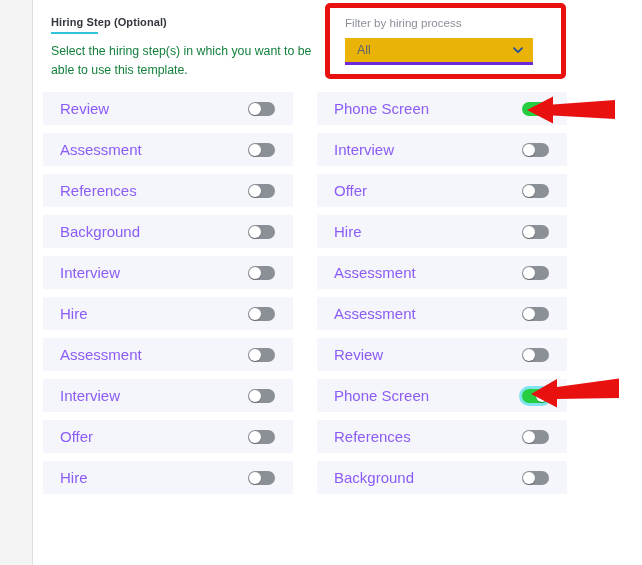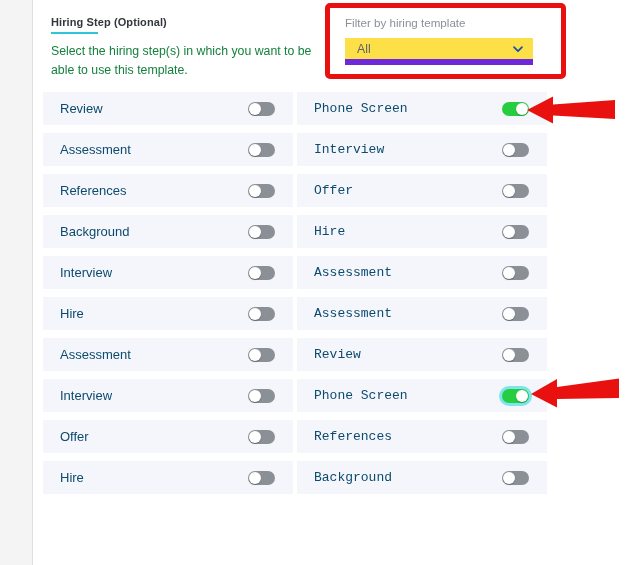--- a/index.html
+++ b/index.html
@@ -94,22 +94,22 @@
     font-size: 11.6px;
     color: #8a8f98;
     line-height: 14px;
     margin-bottom: 8px;
     display: block;
   }
   .filter-select {
     position: relative;
     width: 188px;
     height: 27px;
-    background: #fde047;
-    border-bottom: 6px solid #6d28d9;
+    background: #eab308;
+    border-bottom: 3px solid #6d28d9;
     box-sizing: border-box;
     display: flex;
     align-items: center;
     padding: 0 8px 0 12px;
     cursor: pointer;
   }
   .filter-value {
     font-size: 12.3px;
     color: #5f636b;
     flex: 1;
@@ -126,37 +126,37 @@
     left: 43px;
     top: 92px;
     width: 515px;
   }
   .col {
     position: absolute;
     top: 0;
     width: 250px;
   }
   .col-left  { left: 0; }
-  .col-right { left: 254px; font-family: Liberation Mono, monospace; }
+  .col-right { left: 274px; }
 
   .step-row {
     position: relative;
     height: 33px;
     margin-bottom: 8px;
     background: #f5f6fb;
     display: flex;
     align-items: center;
     padding: 0 18px 0 17px;
     box-sizing: border-box;
     cursor: default;
   }
   .step-label {
     flex: 1;
-    font-size: 13px;
-    color: #0c4a6e;
+    font-size: 15px;
+    color: #8b5cf6;
     white-space: nowrap;
   }
 
   
   .toggle {
     position: relative;
     width: 27px;
     height: 14px;
     border-radius: 7px;
     background: #8b9097;
@@ -200,21 +200,21 @@
   <div class="left-gutter"></div>
   <div class="gutter-divider"></div>
 
   <div class="panel-header">
     <span class="panel-title">Hiring Step (Optional)</span>
     <span class="title-underline"></span>
   </div>
   <div class="panel-desc">Select the hiring step(s) in which you want to be able to use this template.</div>
 
   <div class="filter-group">
-    <span class="filter-label">Filter by hiring template</span>
+    <span class="filter-label">Filter by hiring process</span>
     <div class="filter-select">
       <span class="filter-value">All</span>
       <span>
         <svg class="chevron" viewBox="0 0 14 14" aria-hidden="true">
           <path d="M3 5.2 L7 9.2 L11 5.2" fill="none" stroke="#1b4ea8" stroke-width="1.7" stroke-linecap="round" stroke-linejoin="round"></path>
         </svg>
       </span>
     </div>
   </div>
   <div class="highlight-box"></div>

